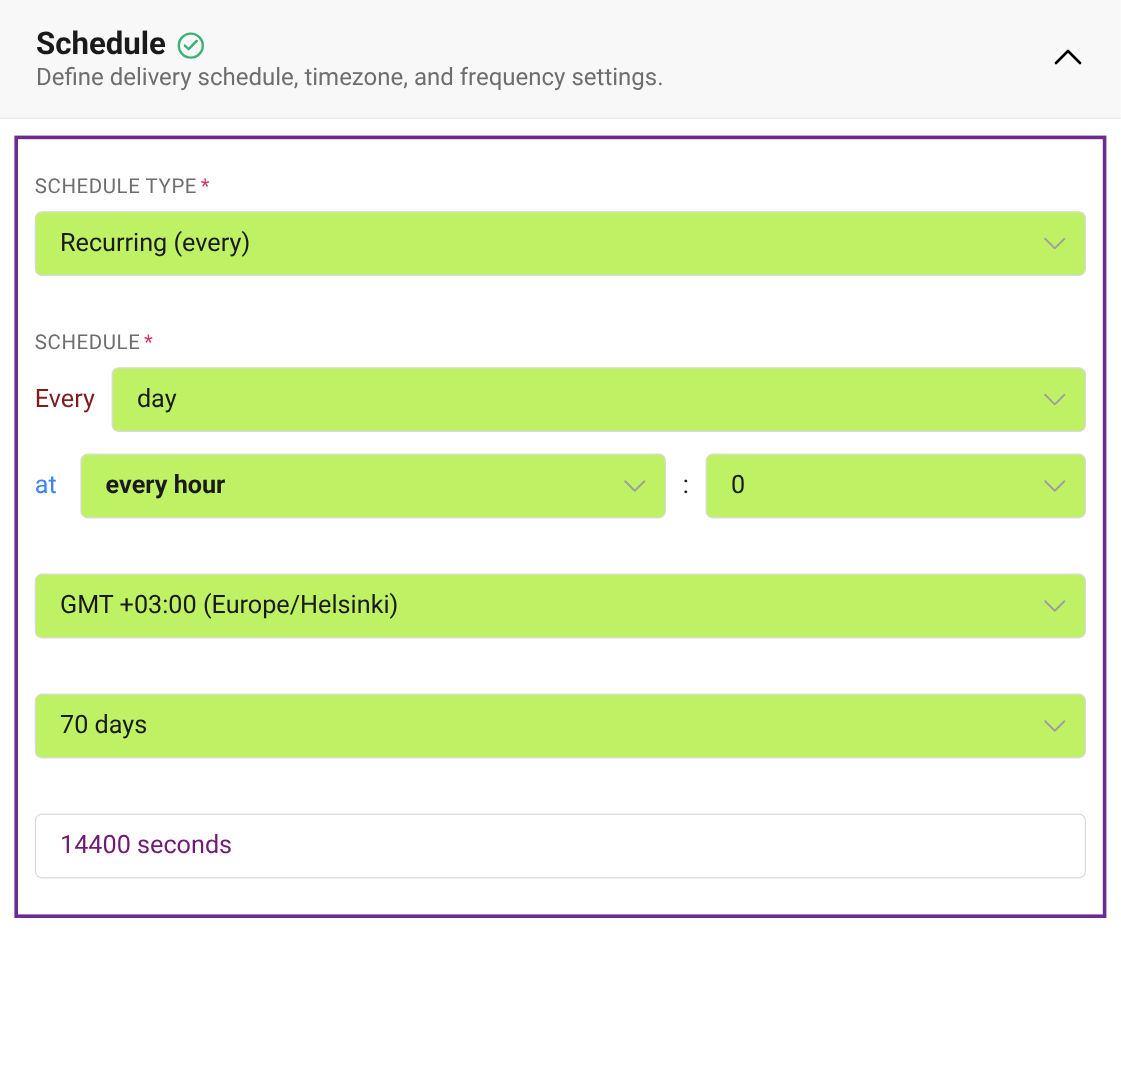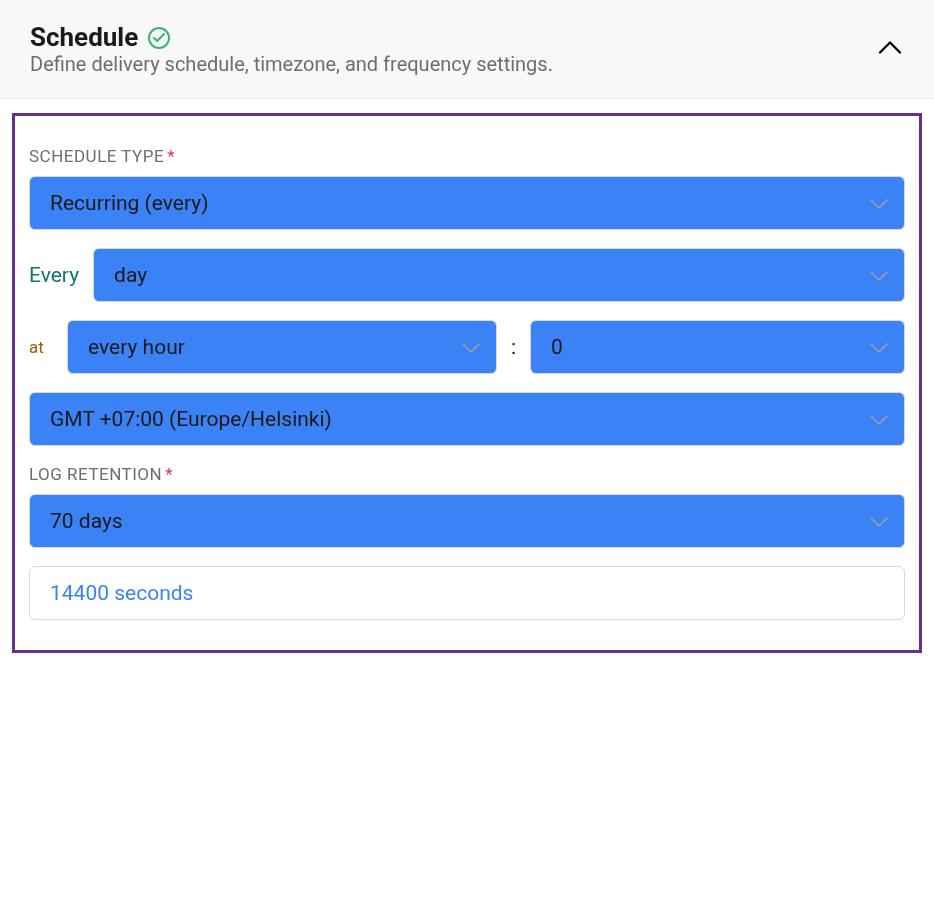--- a/index.html
+++ b/index.html
@@ -49,87 +49,87 @@
       font-size: 20px;
       color: #6e6e6e;
       margin-top: 0;
     }
     .form-wrap {
       margin: 14px 12px 12px 12px;
       border: 3px solid #6a2c91;
       padding: 30px 14px 30px 14px;
       background: #fff;
     }
-    .field-group { margin-bottom: 18px; }
+    .field-group { margin-bottom: 46px; }
     .field-group:last-child { margin-bottom: 0; }
     .label {
       font-size: 17px;
       letter-spacing: 0.5px;
       color: #6e6e6e;
       margin-bottom: 10px;
       text-transform: uppercase;
     }
     .req { color: #d6336c; margin-left: 3px; }
     .req-sp { color: #d6336c; margin-left: 8px; }
     .select-box {
       width: 100%;
       border: 1px solid #d9d9d9;
       border-radius: 6px;
       padding: 14px 44px 14px 20px;
       font-size: 21px;
       color: #1a1a1a;
-      background: #3b82f6;
+      background: #bef264;
       position: relative;
       display: flex;
       align-items: center;
       cursor: pointer;
     }
     .select-box .chev {
       position: absolute;
       right: 16px;
       top: 50%;
       transform: translateY(-50%);
       color: #a0a0a0;
       pointer-events: none;
     }
     .input-box {
       width: 100%;
       border: 1px solid #d9d9d9;
       border-radius: 6px;
       padding: 14px 20px;
       font-size: 21px;
-      color: #3b82f6;
+      color: #701a75;
       background: #fff;
       font-family: inherit;
       outline: none;
     }
     .schedule-row1 {
       display: flex;
       align-items: center;
       gap: 14px;
       margin-bottom: 18px;
     }
     .schedule-row1 .prefix {
       font-size: 21px;
-      color: #0f766e;
+      color: #7f1d1d;
       flex: none;
     }
     .schedule-row1 .select-box { flex: 1; }
     .schedule-row2 {
       display: flex;
       align-items: center;
       gap: 14px;
     }
     .schedule-row2 .prefix {
-      font-size: 17px;
-      color: #a16207;
+      font-size: 21px;
+      color: #3b82f6;
       flex: none;
       width: 24px;
     }
-    .hour-select { width: 430px; flex: none; }
+    .hour-select { width: 488px; flex: none; font-weight: bold; }
     .colon { font-size: 21px; color: #1a1a1a; flex: none; }
     .minute-select { flex: 1; }
   </style>
 </head>
 <body>
 
 <div class="header">
   <div class="header-title-row">
     <span class="header-title">Schedule</span>
     <span class="check-icon">
@@ -156,20 +156,23 @@
       <span>Recurring (every)</span>
       <span class="chev">
         <svg width="18" height="11" viewBox="0 0 18 11">
             <path d="M1 1 L9 9 L17 1" stroke="#a0a0a0" stroke-width="1.6" fill="none" stroke-linecap="round" stroke-linejoin="round"></path>
           </svg>
       </span>
     </div>
   </div>
 
   <div class="field-group">
+    <div class="label">
+      <span>SCHEDULE</span><span class="req">*</span>
+    </div>
     <div class="schedule-row1">
       <span class="prefix">Every</span>
       <div class="select-box">
         <span>day</span>
         <span class="chev">
           <svg width="18" height="11" viewBox="0 0 18 11">
               <path d="M1 1 L9 9 L17 1" stroke="#a0a0a0" stroke-width="1.6" fill="none" stroke-linecap="round" stroke-linejoin="round"></path>
             </svg>
         </span>
       </div>
@@ -191,33 +194,30 @@
           <svg width="18" height="11" viewBox="0 0 18 11">
               <path d="M1 1 L9 9 L17 1" stroke="#a0a0a0" stroke-width="1.6" fill="none" stroke-linecap="round" stroke-linejoin="round"></path>
             </svg>
         </span>
       </div>
     </div>
   </div>
 
   <div class="field-group">
     <div class="select-box">
-      <span>GMT +07:00 (Europe/Helsinki)</span>
+      <span>GMT +03:00 (Europe/Helsinki)</span>
       <span class="chev">
         <svg width="18" height="11" viewBox="0 0 18 11">
             <path d="M1 1 L9 9 L17 1" stroke="#a0a0a0" stroke-width="1.6" fill="none" stroke-linecap="round" stroke-linejoin="round"></path>
           </svg>
       </span>
     </div>
   </div>
 
   <div class="field-group">
-    <div class="label">
-      <span>LOG RETENTION</span><span class="req">*</span>
-    </div>
     <div class="select-box">
       <span>70 days</span>
       <span class="chev">
         <svg width="18" height="11" viewBox="0 0 18 11">
             <path d="M1 1 L9 9 L17 1" stroke="#a0a0a0" stroke-width="1.6" fill="none" stroke-linecap="round" stroke-linejoin="round"></path>
           </svg>
       </span>
     </div>
   </div>
 

